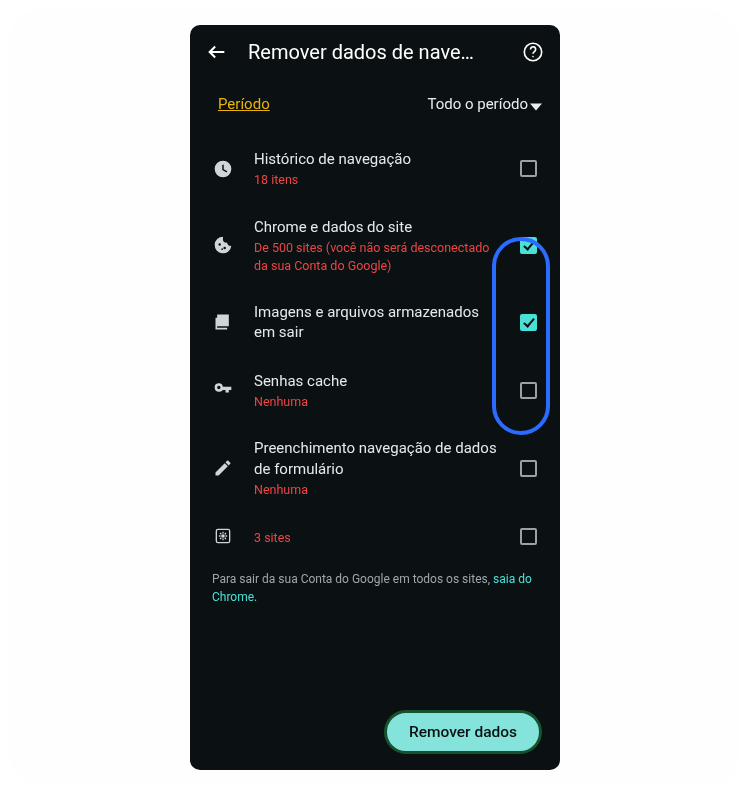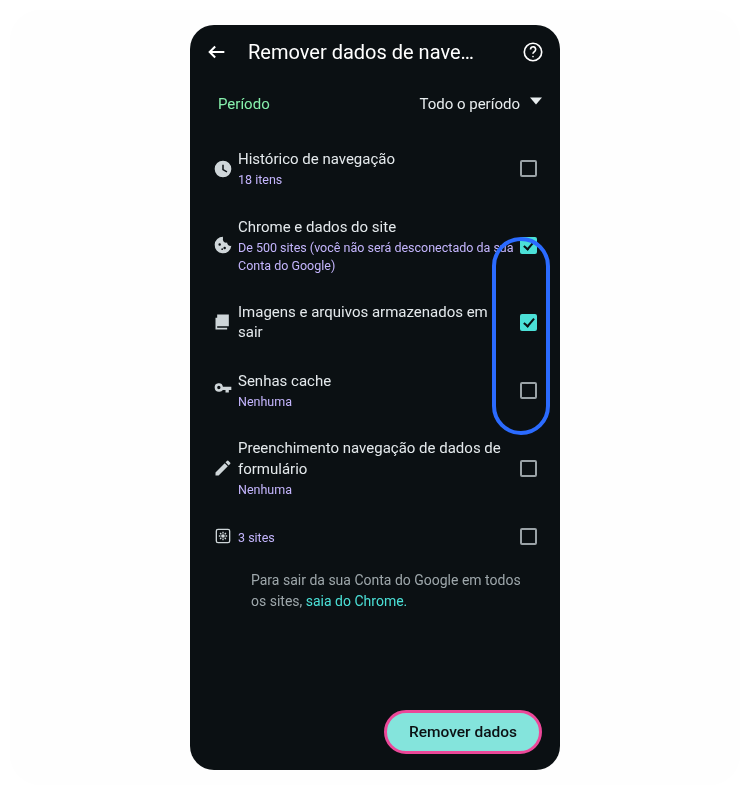--- a/index.html
+++ b/index.html
@@ -1,40 +1,40 @@
 <!DOCTYPE html>
 <html><head>
   <meta charset="utf-8">
   <style>
     * { margin:0; padding:0; box-sizing:border-box; font-family:Roboto,"Helvetica Neue",Arial,sans-serif; -webkit-font-smoothing:antialiased; }
     body { width:750px; height:795px; background:#fff; display:flex; align-items:center; justify-content:center; }
     .card { width:730px; height:775px; background:#fefefe; border-radius:30px; display:flex; align-items:center; justify-content:center; }
-    .phone { width:370px; height:745px; background:#0b1013; border-radius:24px; padding:0; overflow:hidden; color:#d9dde0; position:relative; }
+    .phone { width:370px; height:745px; background:#0b1013; border-radius:10px; padding:0; overflow:hidden; color:#d9dde0; position:relative; }
     .topbar { display:flex; align-items:center; gap:18px; padding:14px 14px 10px 14px; }
     .topbar .title { flex:1; color:#fff; font-size:20px; font-weight:400; white-space:nowrap; overflow:hidden; text-overflow:ellipsis; }
     .icon-btn { width:26px; height:26px; display:flex; align-items:center; justify-content:center; color:#fff; cursor:pointer; }
     .icon-btn svg { width:22px; height:22px; }
     .period { display:flex; align-items:center; justify-content:space-between; padding:20px 18px 12px 28px; }
-    .period .label { color:#86efac; font-size:15px; }
-    .period .value { color:#e8edef; font-size:15px; display:flex; align-items:flex-start; gap:10px; }
+    .period .label { color:#eab308; font-size:15px;text-decoration:underline; }
+    .period .value { color:#e8edef; font-size:15px; display:flex; align-items:flex-end; gap:2px; }
     .period .value svg{ width:12px; height:12px; fill:#e8edef; }
     .list { padding:10px 18px 0 18px; }
-    .row { display:flex; align-items:center; padding:14px 0; }
+    .row { display:flex; align-items:center; padding:14px 0; gap:16px; }
     .row .lead-icon { width:30px; display:flex; align-items:center; justify-content:center; color:#cfd6d9; flex-shrink:0; }
     .row .lead-icon svg { width:20px; height:20px; }
     .row .text { flex:1; min-width:0; }
     .row .text .line1 { color:#e4e9ec; font-size:15px; line-height:1.35; }
-    .row .text .line2 { color:#c4b5fd; font-size:12.5px; line-height:1.4; margin-top:2px; }
+    .row .text .line2 { color:#ef4444; font-size:12.5px; line-height:1.4; margin-top:2px; }
     .row .check { width:28px; display:flex; align-items:center; justify-content:center; flex-shrink:0; }
     .checkbox { width:17px; height:17px; border:2px solid #9aa2a6; border-radius:2px; }
     .checkbox.on { background:#4be0d7; border-color:#4be0d7; position:relative; }
     .checkbox.on:after { content:""; position:absolute; left:4px; top:0px; width:4px; height:9px; border:solid #0b1013; border-width:0 2px 2px 0; transform:rotate(40deg); }
-    .footer-text { padding:10px 22px 0 22px; font-size:14px; color:#9ea7ab; line-height:1.5;margin-left:39px; }
+    .footer-text { padding:10px 22px 0 22px; font-size:12px; color:#9ea7ab; line-height:1.5; }
     .footer-text .link { color:#4be0d7; }
-    .action-btn { position:absolute; right:18px; bottom:16px; background:#84e4dc; color:#0b1013; font-size:15.5px; font-weight:500; padding:10px 22px; border-radius:999px; border:3px solid #ec4899; cursor:pointer; }
+    .action-btn { position:absolute; right:18px; bottom:16px; background:#84e4dc; color:#0b1013; font-size:15.5px; font-weight:500; padding:10px 22px; border-radius:999px; border:3px solid #14532d; cursor:pointer; }
     .highlight-ring { position:absolute; right:10px; top:212px; width:58px; height:198px; border:4px solid #2b6bff; border-radius:32px; pointer-events:none; }
   </style>
 </head>
 <body>
 
 <div class="card">
   <div class="phone">
 
     <div class="topbar">
       <div class="icon-btn">

